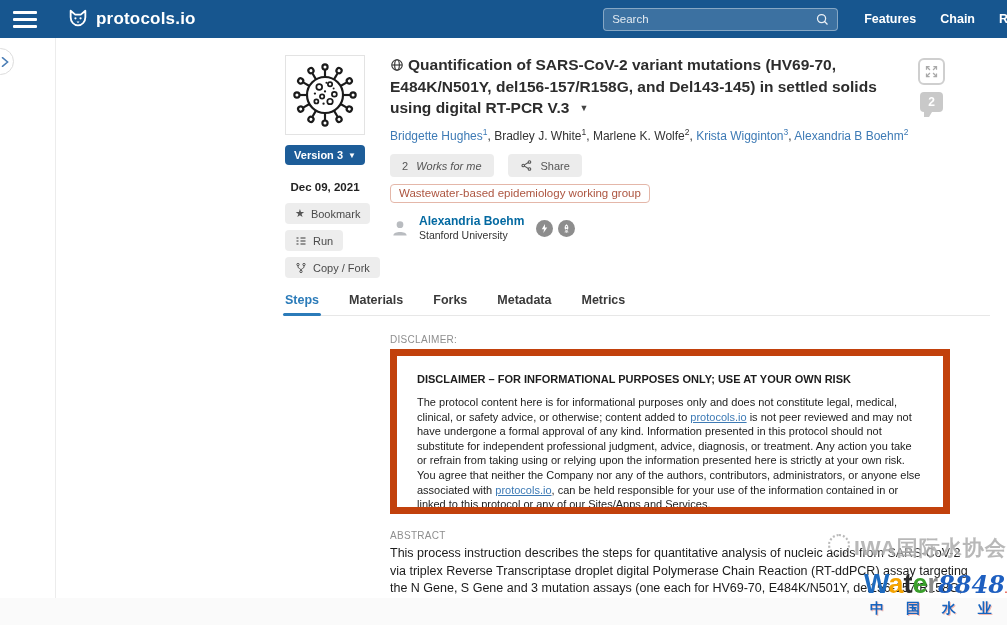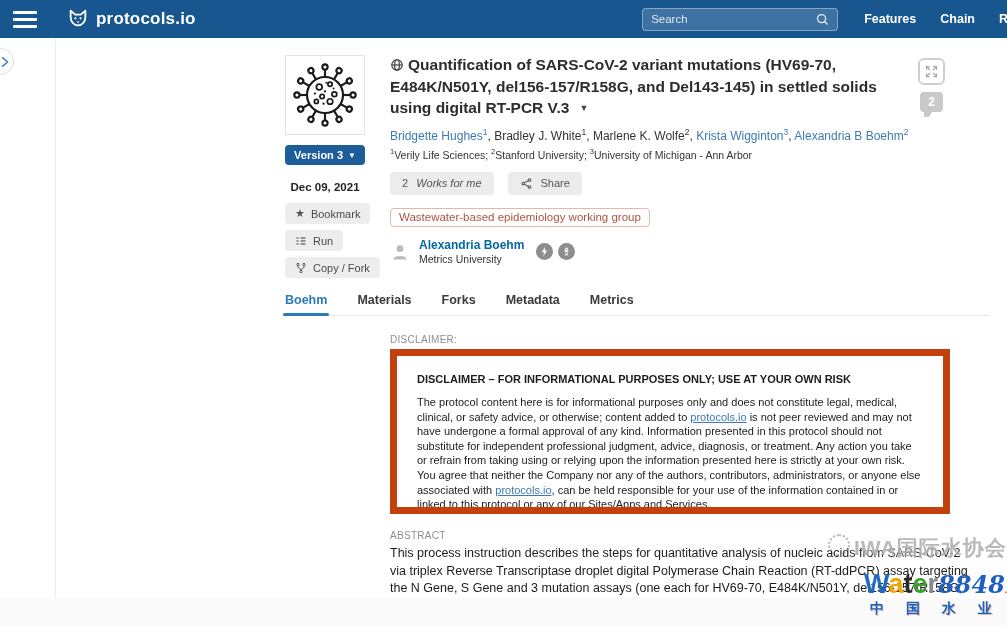--- a/index.html
+++ b/index.html
@@ -10,21 +10,21 @@
   
   .topnav { position:absolute; top:0; left:0; width:1007px; height:38px;
             background:#17568f; display:flex; align-items:center; z-index:30; }
   .hamburger { width:24px; height:17px; margin-left:13px; display:flex; flex-direction:column;
                justify-content:space-between; cursor:pointer; }
   .hamburger span { display:block; height:3px; background:#fff; border-radius:1px; }
   .brand { display:flex; align-items:center; margin-left:30px; gap:7px; }
   .brand svg { width:22px; height:22px; }
   .brand-name { color:#fff; font-size:17px; font-weight:bold; letter-spacing:.2px; }
   .nav-spacer { flex:1; }
-  .searchbox { position:relative; width:196px; height:23px; background:rgba(255,255,255,.16);
+  .searchbox { position:relative; width:235px; height:23px; background:rgba(255,255,255,.16);
                border:1px solid rgba(255,255,255,.38); border-radius:4px; display:flex; align-items:center; }
   .searchbox input { flex:1; background:transparent; border:none; outline:none; color:#fff;
                      font-size:11.5px; padding:0 8px; font-family:inherit; }
   .searchbox input::placeholder { color:rgba(255,255,255,.85); }
   .search-ic { width:15px; height:15px; margin-right:7px; flex:none; }
   .nav-links { display:flex; align-items:center; gap:24px; margin-left:26px; margin-right:0; }
   .nav-link { color:#fff; font-size:12.5px; font-weight:bold; cursor:pointer; white-space:nowrap; }
   .nav-partial { width:8px; overflow:hidden; display:inline-block; }
 
   
@@ -61,21 +61,21 @@
   .authors sup { font-size:8.5px; }
   .author-link { color:#3d7ab5; cursor:pointer; }
   .affils { margin-top:4px; font-size:10.5px; color:#333; }
   .affils sup { font-size:7.5px; }
   .actions-row { margin-top:11px; display:flex; align-items:center; gap:14px; }
   .pill { background:#ececec; border-radius:4px; height:23px; display:inline-flex; align-items:center;
           gap:8px; padding:0 12px; font-size:11px; color:#555; cursor:pointer; }
   .pill .wfm-label { font-style:italic; }
   .pill .ic { width:13px; height:13px; display:inline-flex; }
   .doi { font-size:11px; color:#444; }
-  .group-tag { margin-top:13px; display:inline-block; border:1px solid #e4b7a9; border-radius:4px;
+  .group-tag { margin-top:7px; display:inline-block; border:1px solid #e4b7a9; border-radius:4px;
                padding:2px 8px 3px; font-size:11.5px; color:#ad5540; cursor:pointer; }
   .owner-row { margin-top:12px; display:flex; align-items:center; gap:9px; }
   .avatar { width:20px; height:20px; }
   .owner-names { line-height:1.15; }
   .owner-name { font-size:12px; font-weight:bold; color:#0369a1; }
   .owner-org { font-size:10.5px; color:#333; }
   .badges { display:flex; gap:5px; margin-left:3px; }
   .badge-circle { width:17px; height:17px; border-radius:50%; background:#8d8d8d;
                   display:flex; align-items:center; justify-content:center; }
   .badge-circle svg { width:11px; height:11px; }
@@ -289,23 +289,20 @@
           <ellipse cx="12" cy="12" rx="4" ry="9"></ellipse>
           <line x1="3.5" y1="12" x2="20.5" y2="12"></line>
         </svg>
       </span><span>Quantification of SARS-CoV-2 variant mutations (HV69-70, E484K/N501Y, del156-157/R158G, and Del143-145) in settled solids using digital RT-PCR V.3</span><span class="caret">▼</span>
     </div>
 
     <div class="authors">
       <span class="author-link"><span>Bridgette Hughes</span><sup>1</sup></span><span>, </span><span><span>Bradley J. White</span><sup>1</sup></span><span>, </span><span><span>Marlene K. Wolfe</span><sup>2</sup></span><span>, </span><span class="author-link"><span>Krista Wigginton</span><sup>3</sup></span><span>, </span><span class="author-link"><span>Alexandria B Boehm</span><sup>2</sup></span>
     </div>
 
-    <div class="affils">
-      <sup>1</sup><span>Verily Life Sciences; </span><sup>2</sup><span>Stanford University; </span><sup>3</sup><span>University of Michigan - Ann Arbor</span>
-    </div>
 
     <div class="actions-row">
       <div class="pill">
         <span>2</span>
         <span class="wfm-label">Works for me</span>
       </div>
       <div class="pill">
         <span class="ic">
           <svg viewBox="0 0 24 24" fill="none" stroke="#555" stroke-width="2">
             <circle cx="6" cy="12" r="2.4"></circle>
@@ -321,21 +318,21 @@
 
     <div class="group-tag">Wastewater-based epidemiology working group</div>
 
     <div class="owner-row">
       <svg class="avatar" viewBox="0 0 24 24">
         <circle cx="12" cy="8" r="4" fill="#b9bcc0"></circle>
         <path d="M4 21 C4 15.5 20 15.5 20 21 Z" fill="#b9bcc0"></path>
       </svg>
       <div class="owner-names">
         <div class="owner-name">Alexandria Boehm</div>
-        <div class="owner-org">Metrics University</div>
+        <div class="owner-org">Stanford University</div>
       </div>
       <div class="badges">
         <div class="badge-circle">
           <svg viewBox="0 0 24 24">
               <polygon points="13,2 6,13.5 11,13.5 9.5,22 18,10 13,10" fill="#fff"></polygon>
             </svg>
         </div>
         <div class="badge-circle">
           <svg viewBox="0 0 24 24">
             <path d="M12 2.5 C15.8 4.5 17 9.5 15.2 14.5 L12 12.8 L8.8 14.5 C7 9.5 8.2 4.5 12 2.5 Z" fill="#fff"></path>
@@ -357,21 +354,21 @@
         <path d="M4 20 L9.5 14.5"></path>
       <path d="M20 15 V20 H15"></path>
         <path d="M20 20 L14.5 14.5"></path>
     </svg>
   </div>
   <div class="comment-badge">
     <span>2</span>
   </div>
 
   <div class="tabs">
-    <span class="tab active">Boehm</span>
+    <span class="tab active">Steps</span>
     <span class="tab">Materials</span>
     <span class="tab">Forks</span>
     <span class="tab">Metadata</span>
     <span class="tab">Metrics</span>
   </div>
 
   <div class="section-label" style="top:334px">DISCLAIMER:</div>
   <div class="disclaimer-box">
     <div class="disc-head">DISCLAIMER – FOR INFORMATIONAL PURPOSES ONLY; USE AT YOUR OWN RISK</div>
     <div class="disc-body">

